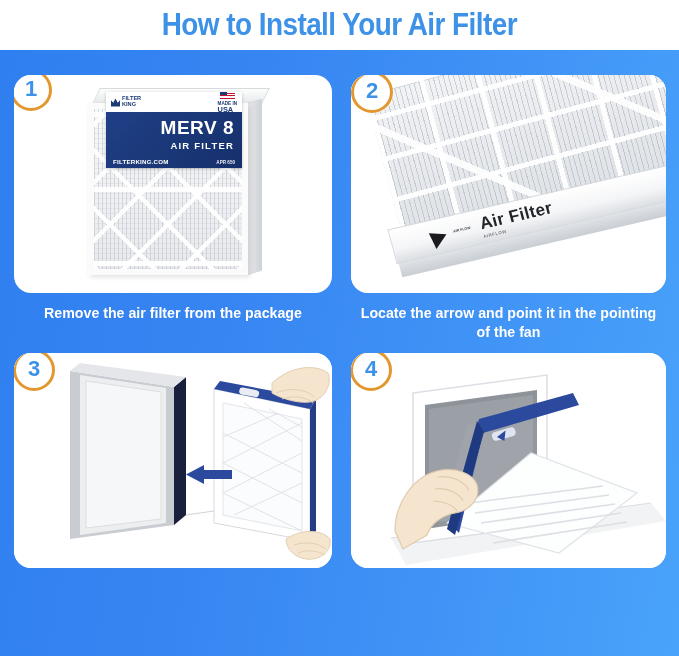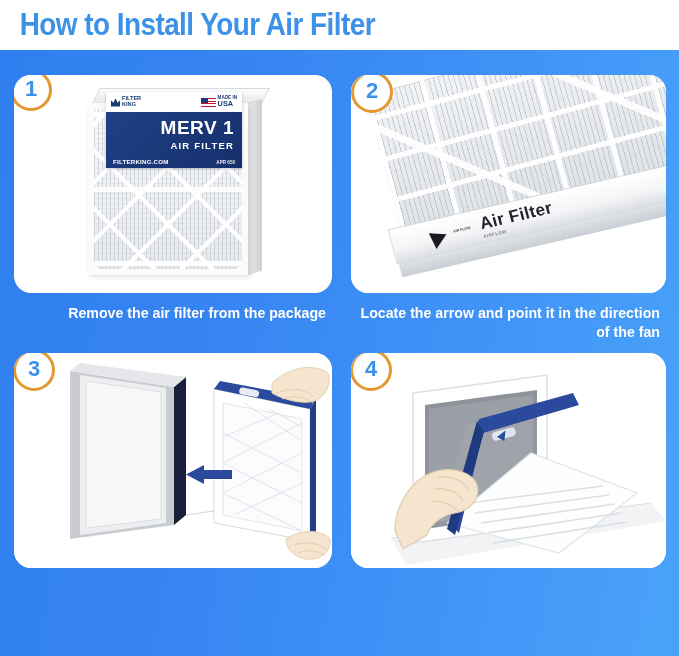--- a/index.html
+++ b/index.html
@@ -12,21 +12,21 @@
     position: relative;
     width: 679px; height: 656px;
     background: linear-gradient(100deg, #2f7ff0 0%, #3785f2 35%, #3f92f6 65%, #4aa3fa 100%);
   }
 
   
   .header {
     position: absolute; left: 0; top: 0;
     width: 679px; height: 50px;
     background: #ffffff;
-    display: flex; align-items: center; 
+    display: flex; align-items: center; justify-content: center;
   }
   .header-title {
     font-size: 31px;
     font-weight: bold;
     color: #3d92e8;
     letter-spacing: -0.6px;
     transform: scaleX(0.90);
     transform-origin: center;
     white-space: nowrap;
   }
@@ -69,21 +69,21 @@
   }
   .panel.p2 .badge { left: 0px; top: -4px; }
   .panel.p3 .badge { left: -1px; top: -4px; }
   .panel.p4 .badge { left: -1px; top: -4px; }
 
   .caption {
     margin-top: 11px;
     color: #ffffff;
     font-size: 14.2px;
     font-weight: bold;
-    text-align: right;
+    text-align: center;
     line-height: 1.35;
     padding: 0 6px;
     text-shadow: 0 0 1px rgba(0,0,0,0.06);
   }
 
   
   .f1-wrap { position: absolute; left: 74px; top: 13px; width: 175px; height: 190px; }
   .f1-top {
     position: absolute; left: 4px; top: 0; width: 170px; height: 16px;
     background: linear-gradient(180deg,#fdfdfd,#e6e8ea);
@@ -139,21 +139,21 @@
     height: 20px; display: flex; align-items: center;
     justify-content: space-between; padding: 0 5px;
   }
   .fk-logo { display: flex; align-items: center; gap: 2px; }
   .fk-crown {
     width: 9px; height: 9px;
     background: #1b3a74;
     clip-path: polygon(0 100%,0 30%,25% 58%,50% 10%,75% 58%,100% 30%,100% 100%);
   }
   .fk-text { font-size: 5.6px; font-weight: bold; color: #1b3a74; line-height: 1.05; }
-  .usa-blk { display: flex; align-items: center; gap: 2px; }
+  .usa-blk { display: flex; align-items: center; gap: 2px; flex-direction: column; }
   .flag {
     width: 15px; height: 9px;
     background:
       linear-gradient(180deg,
         #c8102e 0 14%, #fff 14% 28%, #c8102e 28% 42%, #fff 42% 56%,
         #c8102e 56% 70%, #fff 70% 84%, #c8102e 84% 100%);
     position: relative;
   }
   .flag::before {
     content: ""; position: absolute; left: 0; top: 0;
@@ -276,21 +276,21 @@
               </div>
               <div class="usa-blk">
                 <div class="flag"></div>
                 <div class="usa-txt">
                   <span>MADE IN</span>
                   <b>USA</b>
                 </div>
               </div>
             </div>
             <div class="lbl-blue">
-              <div class="merv">MERV 1</div>
+              <div class="merv">MERV 8</div>
               <div class="airf">AIR FILTER</div>
               <div class="lbl-foot">
                 <span class="fk-url">FILTERKING.COM</span>
                 <span class="apr">APR 650</span>
               </div>
             </div>
           </div>
         </div>
 
         <div class="badge">
@@ -316,21 +316,21 @@
                 <span>Air Filter</span>
                 <small>AIRFLOW</small>
               </div>
             </div>
           </div>
         </div>
         <div class="badge">
           <span>2</span>
         </div>
       </div>
-      <div class="caption">Locate the arrow and point it in the direction of the fan</div>
+      <div class="caption">Locate the arrow and point it in the pointing of the fan</div>
     </div>
 
     <div class="panel p3">
       <div class="card">
         <div class="p3-scene">
           <svg width="318" height="215" viewBox="0 0 318 215">
 
             <g>
               <polygon points="56,18 160,34 160,172 56,186" fill="#c9ccd1"></polygon>
               <polygon points="160,34 172,24 172,162 160,172" fill="#1a1f3d"></polygon>

